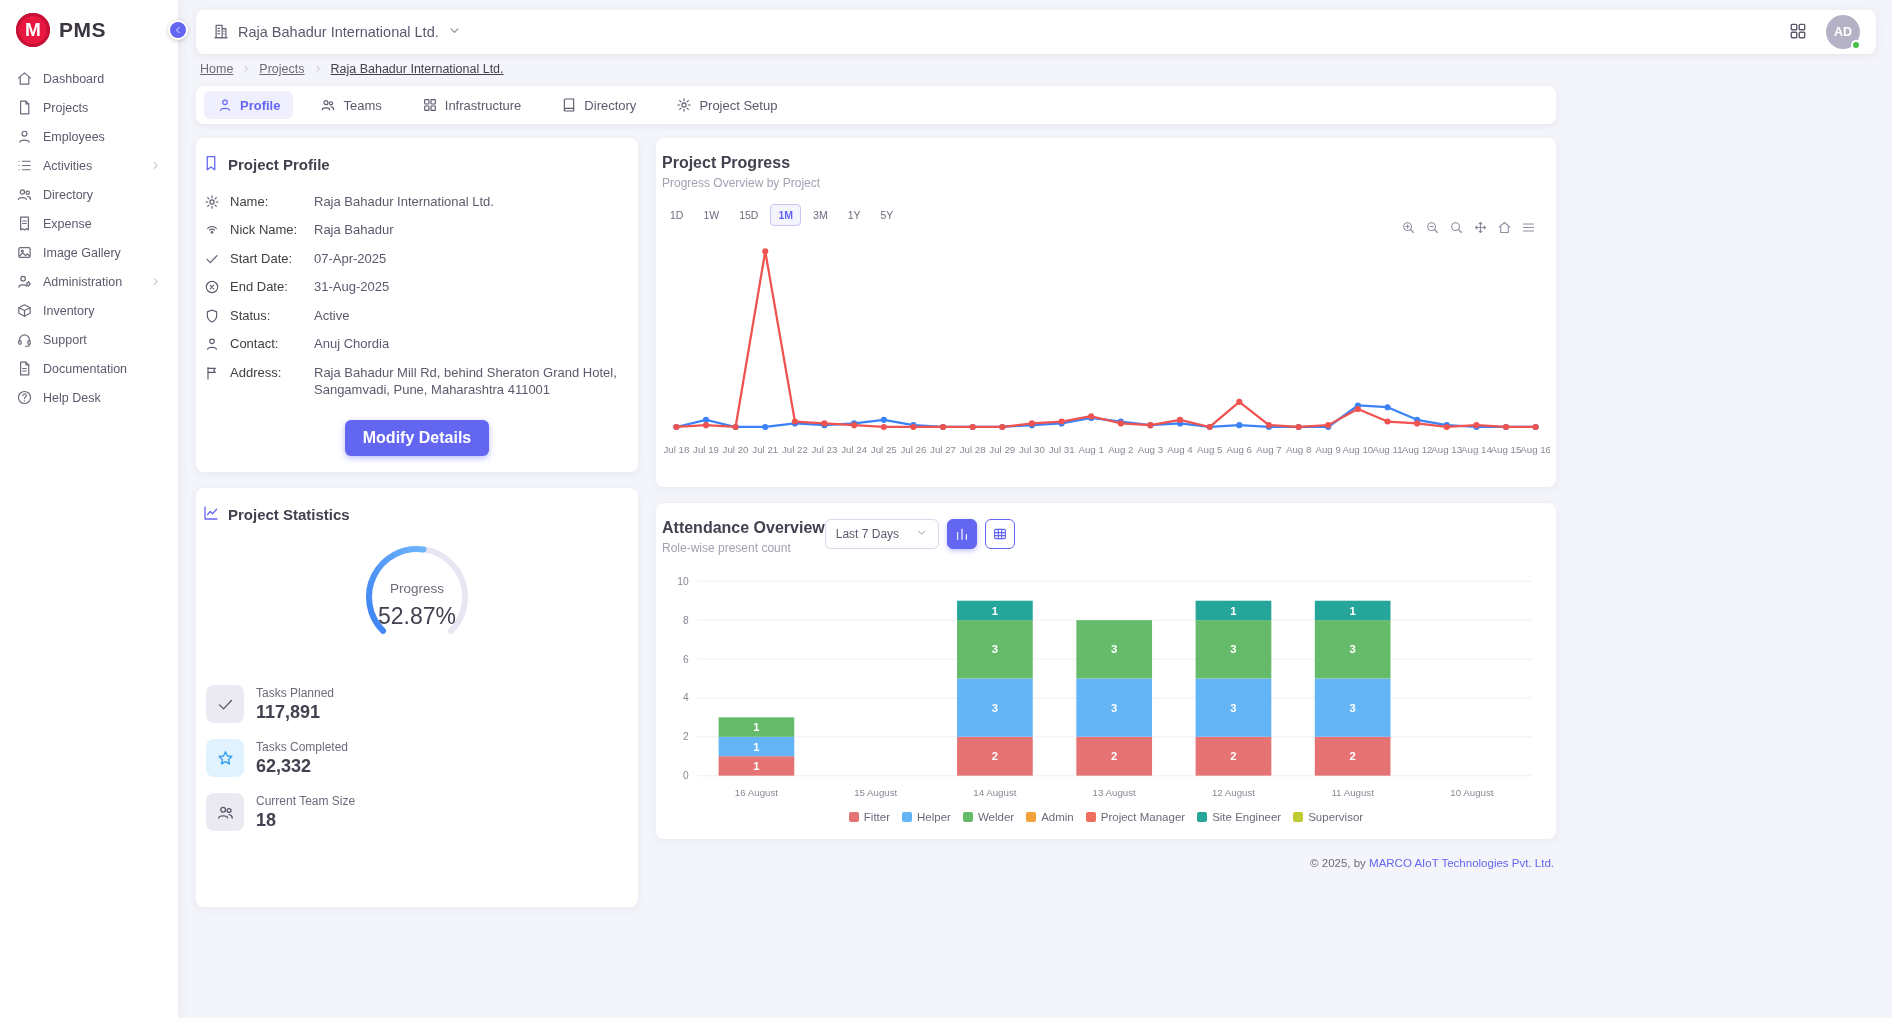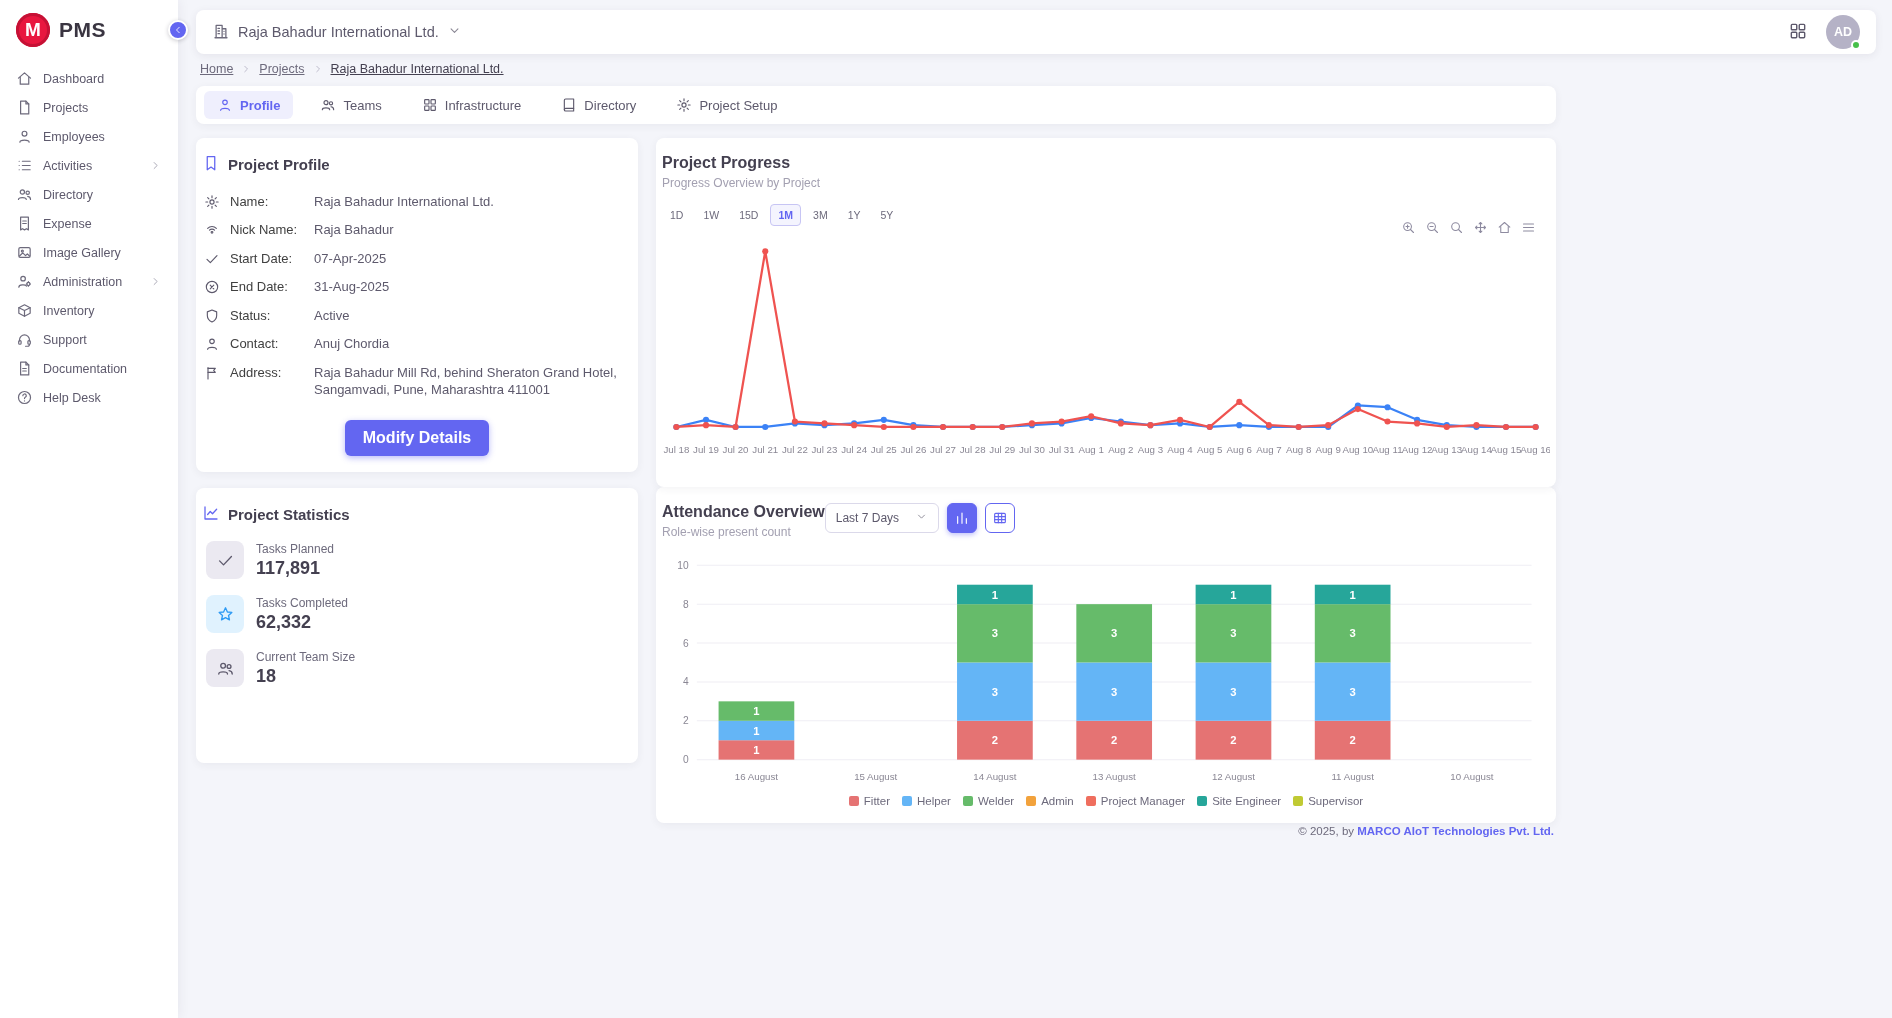--- a/index.html
+++ b/index.html
@@ -48,21 +48,21 @@
 
   .tabsbar { background:#fff; border-radius:8px; height:38px; display:flex; align-items:center; gap:14px;
     padding:0 8px; box-shadow:0 2px 8px rgba(47,43,61,.06); margin-bottom:14px; width:1360px; }
   .tab { display:flex; align-items:center; gap:7px; font-size:13px; color:#5d596c; padding:6px 13px;
     border-radius:6px; cursor:pointer; }
   .tab .icn { width:16px; height:16px; }
   .tab.active { color:#6366f1; background:#efeffd; font-weight:600; }
 
   .grid { display:flex; gap:18px; align-items:flex-start; width:1360px; }
   .col-left { width:442px; flex:none; display:flex; flex-direction:column; gap:16px; }
-  .col-right { width:900px; flex:none; display:flex; flex-direction:column; }
+  .col-right { width:900px; flex:none; display:flex; flex-direction:column; gap:16px; }
   .card { background:#fff; border-radius:8px; box-shadow:0 2px 8px rgba(47,43,61,.06); padding:16px 6px; }
 
   
   .card-title { display:flex; align-items:center; gap:8px; font-size:15px; font-weight:600; color:#444050; margin-bottom:12px; }
   .card-title .icn { width:18px; height:18px; color:#6366f1; }
   .fld { display:flex; align-items:flex-start; padding:5.5px 2px; font-size:13px; line-height:1.35; }
   .fld-icn { width:16px !important; height:16px !important; color:#5d596c; margin-right:10px; flex:none; margin-top:1px; }
   .fld-label { width:84px; flex:none; color:#404040; }
   .fld-value { flex:1; color:#5d596c; }
   .btn-row { text-align:center; margin-top:16px; }
@@ -110,21 +110,21 @@
   .att-controls { display:flex; align-items:center; gap:8px; }
   .select-box { display:flex; align-items:center; gap:16px; border:1px solid #dbd9ea; border-radius:6px;
     padding:6px 10px; font-size:12px; color:#5d596c; cursor:pointer; background:#fff; }
   .select-box .icn { width:13px; height:13px; color:#8a8794; }
   .toggle-btn { width:30px; height:30px; border-radius:6px; display:flex; align-items:center; justify-content:center;
     cursor:pointer; border:1px solid #6366f1; background:#fff; color:#6366f1; padding:0; }
   .toggle-btn.on { background:#6366f1; color:#fff; box-shadow:0 2px 5px rgba(99,102,241,.4); }
   .toggle-btn .icn { width:16px; height:16px; }
 
   .footer { width:100%; text-align:right; font-size:11.5px; color:#6d6a7c; padding:2px 2px 10px; }
-  .footer a { color:#6366f1; text-decoration:none; font-weight:700; cursor:pointer; }
+  .footer a { color:#6366f1; text-decoration:none; font-weight:400; cursor:pointer; }
 
   .icn { display:inline-block; }
 </style>
 </head>
 <body>
 
 <aside class="sidebar">
   <div class="logo-row">
     <div class="logo-mark">M</div>
     <span class="logo-text">PMS</span>
@@ -397,20 +397,34 @@
         </div>
       </section>
 
       <section class="card stats-card">
         <div class="card-title">
           <span id="stats-title-icn"><svg class="icn " viewBox="0 0 24 24" fill="none" stroke="currentColor" stroke-width="1.7" stroke-linecap="round" stroke-linejoin="round">
                 <path d="M4 4v16h16"></path>
                 <path d="M7.5 14l3.5-4 3 3 5.5-6"></path>
               </svg></span>
           <span>Project Statistics</span>
+        </div>
+        <div class="gauge-wrap">
+          <svg id="gauge" width="130" height="122" viewBox="0 0 130 122">
+              <defs>
+                <linearGradient id="gg" x1="0" y1="1" x2="1" y2="0">
+       <stop offset="0" stop-color="#3b82f6"></stop>
+                  <stop offset="1" stop-color="#6db3fa"></stop>
+     </linearGradient>
+              </defs>
+     <path d="M 31.06 93.94 A 48 48 0 1 1 98.94 93.94" stroke="#e8e6f2" stroke-width="6" fill="none" stroke-linecap="round"></path>
+     <path d="M 31.06 93.94 A 48 48 0 0 1 71.47 12.44" stroke="url(#gg)" stroke-width="6" fill="none" stroke-linecap="round"></path>
+            </svg>
+          <div class="gauge-label">Progress</div>
+          <div class="gauge-value">52.87%</div>
         </div>
         <div id="stats-list">
   <div class="stat">
     <div class="stat-icn" style="background:#ebe9f1;color:#5d596c">
                 <svg class="icn " viewBox="0 0 24 24" fill="none" stroke="currentColor" stroke-width="1.7" stroke-linecap="round" stroke-linejoin="round">
                   <path d="M4.5 12.5l5 5L19.5 7"></path>
                 </svg>
               </div>
     <div>
       <div class="stat-label">Tasks Planned</div>

